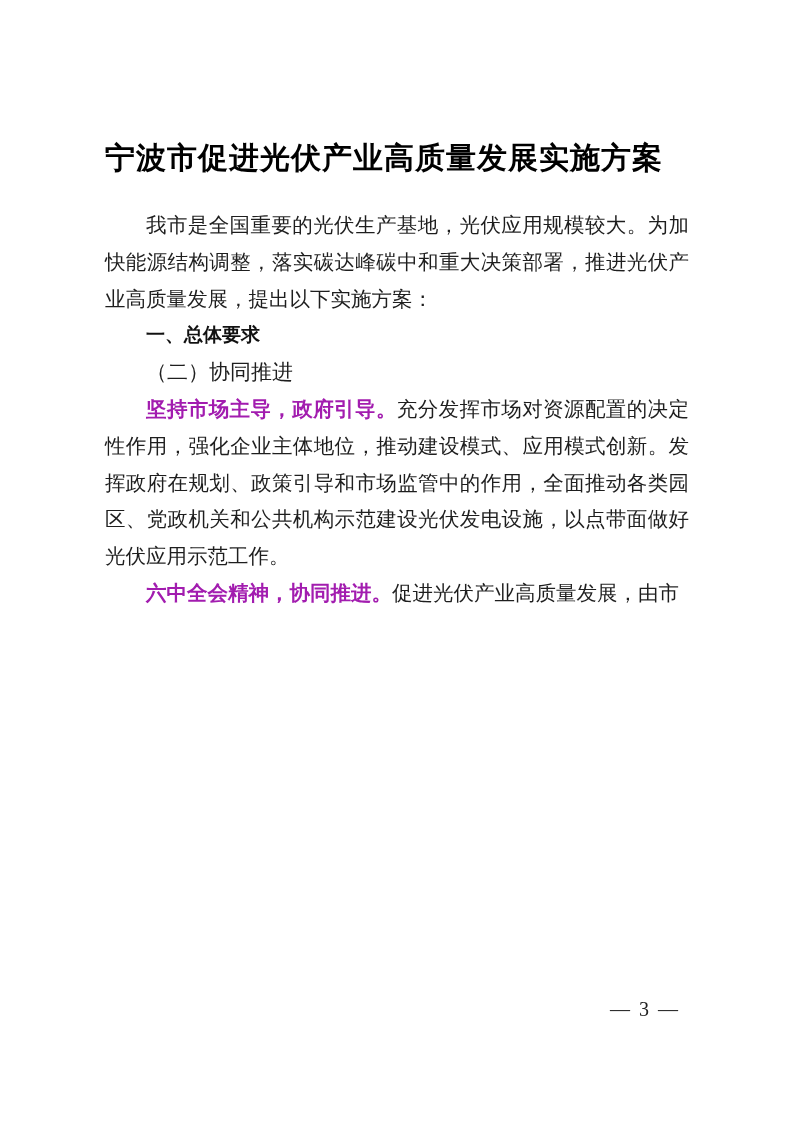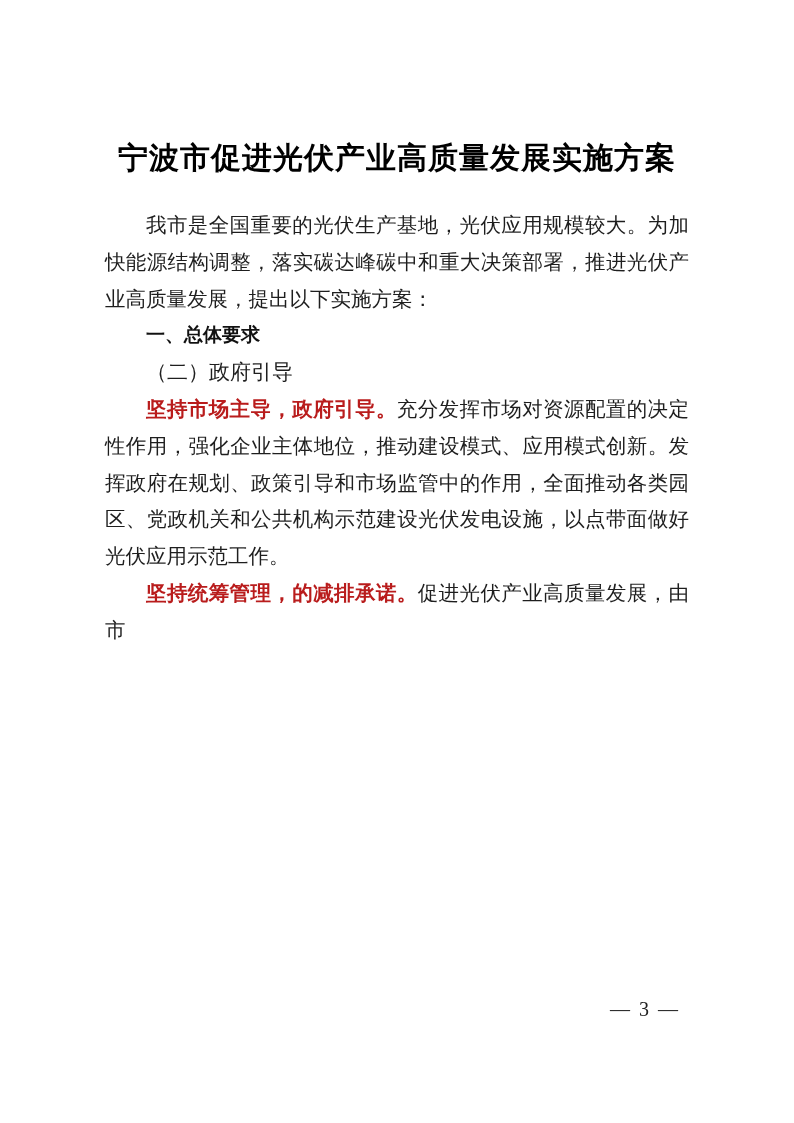--- a/index.html
+++ b/index.html
@@ -17,21 +17,21 @@
     left: 105px;
     top: 0;
     width: 584px;
   }
   .doc-title {
     margin: 137px 0 0 0;
     padding: 0;
     font-size: 30px;
     line-height: 42px;
     font-weight: 700;
-    text-align: center;
+    text-align: left;
     letter-spacing: 1px;
     color: #000000;
     white-space: nowrap;
   }
   .para {
     margin: 0;
     font-size: 20.5px;
     line-height: 36.8px;
     text-align: justify;
     text-indent: 41px;
@@ -50,21 +50,21 @@
   .sub-heading {
     margin: 0;
     font-size: 21px;
     line-height: 36.8px;
     text-indent: 41px;
     font-weight: 400;
     color: #1e1e1e;
   }
   .lead {
     font-weight: 700;
-    color: #b91c1c;
+    color: #a21caf;
   }
   .page-number {
     position: absolute;
     top: 996px;
     right: 114px;
     font-size: 20px;
     line-height: 26px;
     letter-spacing: 2px;
     color: #222222;
     white-space: nowrap;
@@ -77,22 +77,22 @@
   <div class="content">
 
     <h1 class="doc-title">宁波市促进光伏产业高质量发展实施方案</h1>
 
     <p class="para first">我市是全国重要的光伏生产基地，光伏应用规模较大。为加快能源结构调整，落实碳达峰碳中和重大决策部署，推进光伏产业高质量发展，提出以下实施方案：</p>
 
     <p class="section-heading">一、总体要求</p>
 
 
 
-    <p class="sub-heading">（二）政府引导</p>
+    <p class="sub-heading">（二）协同推进</p>
 
     <p class="para"><span class="lead">坚持市场主导，政府引导。</span><span>充分发挥市场对资源配置的决定性作用，强化企业主体地位，推动建设模式、应用模式创新。发挥政府在规划、政策引导和市场监管中的作用，全面推动各类园区、党政机关和公共机构示范建设光伏发电设施，以点带面做好光伏应用示范工作。</span></p>
 
-    <p class="para"><span class="lead">坚持统筹管理，的减排承诺。</span><span>促进光伏产业高质量发展，由市</span></p>
+    <p class="para"><span class="lead">六中全会精神，协同推进。</span><span>促进光伏产业高质量发展，由市</span></p>
 
   </div>
 
   <div class="page-number">— 3 —</div>
 </div>
 
 </body></html>

